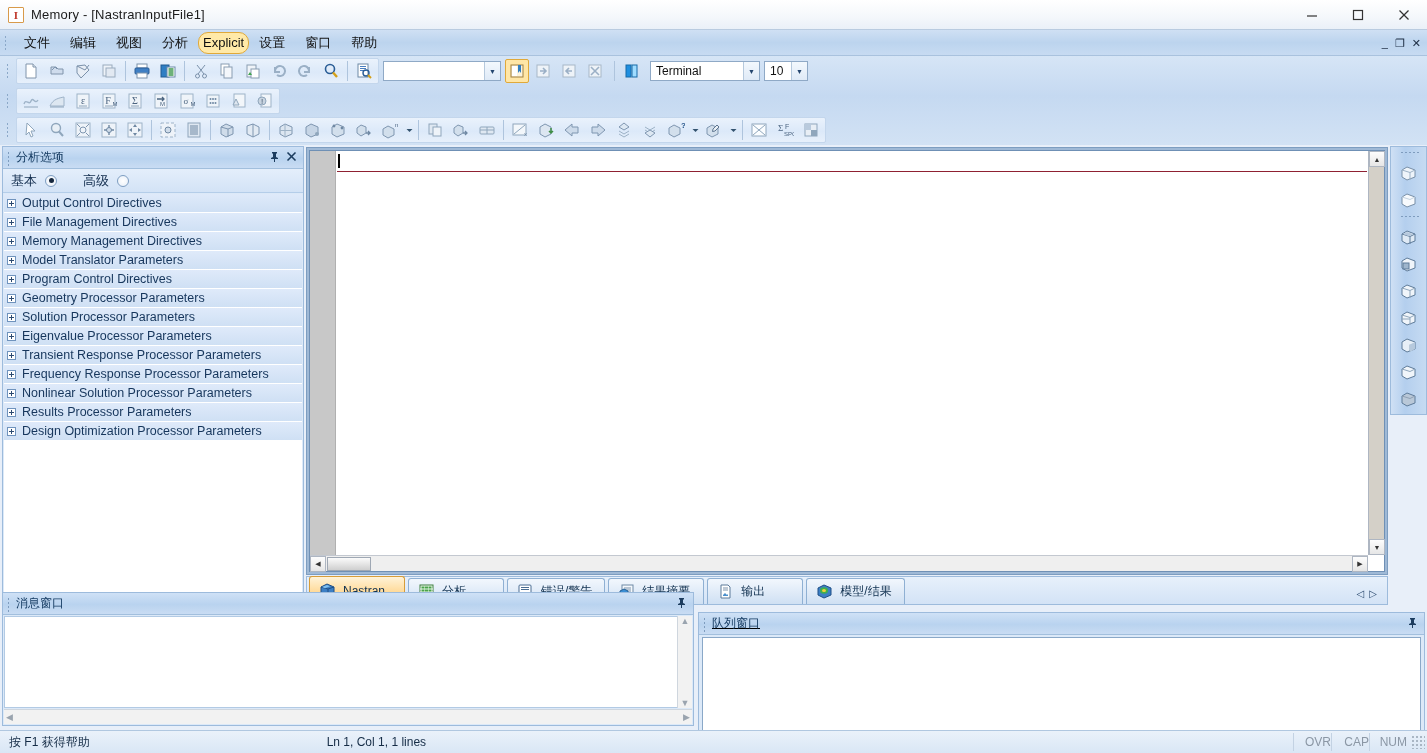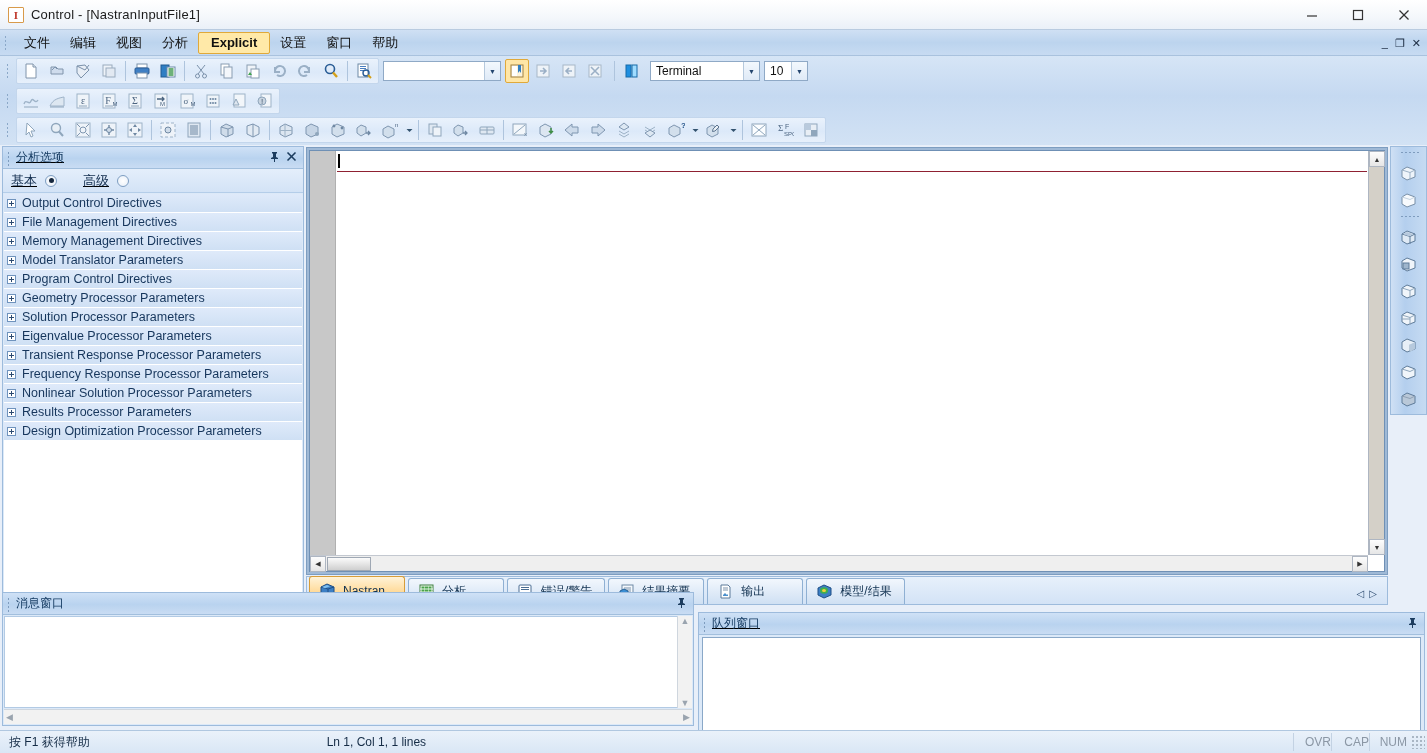--- a/index.html
+++ b/index.html
@@ -45,23 +45,22 @@
     width:7px; height:18px; margin:0 4px 0 3px; flex:none;
     background-image: radial-gradient(#8ba8c8 42%, transparent 44%);
     background-size: 3px 4px; background-position: 1px 1px;
     background-repeat: repeat-y;
   }
   .menu-item {
     padding:2px 10px; font-size:13px; color:#111; white-space:nowrap;
     line-height:18px;
   }
   .menu-item.active {
-    background:#ffe9a8; border:1px solid #e0a93a; padding:1px 12px;
-    border-radius:2px;
-    font-weight:bold;
+    background:#ffe9a8; border:1px solid #e0a93a; padding:1px 4px;
+    border-radius:10px;
   }
   .mdi-btns { margin-left:auto; display:flex; align-items:center; padding-right:6px; gap:7px; }
   .mdi-btn { font-size:11px; color:#1a2a40; line-height:12px; cursor:default; }
 
   
   .toolbar-zone {
     position:absolute; left:0; top:56px; width:1427px; height:89px;
     background: linear-gradient(#d6e5f6, #c5d9f1 45%, #d2e2f4);
   }
   .toolbar-row { display:flex; align-items:center; height:29px; padding-left:2px; }
@@ -96,21 +95,20 @@
   }
   .combo-blank { width:118px; }
   .combo-font  { width:110px; }
   .combo-size  { width:44px; }
 
   
   .dock-left {
     position:absolute; left:2px; top:146px; width:302px; height:459px;
     background:#dce9f8;
     border:1px solid #9dbbdc;
-    text-decoration:underline;
   }
   .dock-caption {
     height:22px; display:flex; align-items:center;
     background: linear-gradient(#cfe1f6, #b9d3ef 55%, #c9dcf3);
     border-bottom:1px solid #a2bfdd;
   }
   .dock-caption .cap-grip {
     width:7px; height:16px; margin:0 3px 0 3px; flex:none;
     background-image: radial-gradient(#7e9cbe 42%, transparent 44%);
     background-size:3px 4px; background-position:1px 1px; background-repeat:repeat-y;
@@ -291,21 +289,21 @@
     background-size:4px 4px;
   }
 </style>
 </head>
 <body>
 
 <div id="app">
 
   <div class="titlebar">
     <div class="title-icon">I</div>
-    <div class="title-text">Control - [NastranInputFile1]</div>
+    <div class="title-text">Memory - [NastranInputFile1]</div>
     <div class="win-btns">
       <div class="win-btn">
         <svg width="12" height="12" viewBox="0 0 12 12">
             <line x1="1" y1="7" x2="11" y2="7" stroke="#333" stroke-width="1.2"></line>
           </svg>
       </div>
       <div class="win-btn">
         <svg width="12" height="12" viewBox="0 0 12 12">
             <rect x="1.5" y="1.5" width="9" height="9" fill="none" stroke="#333" stroke-width="1.2"></rect>
           </svg>

